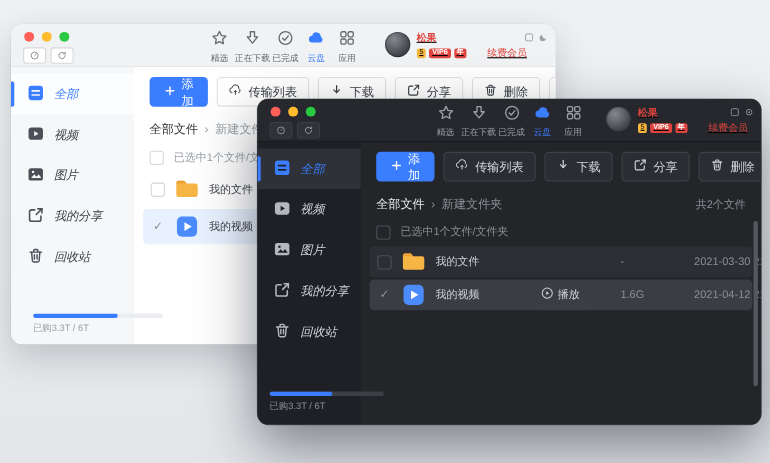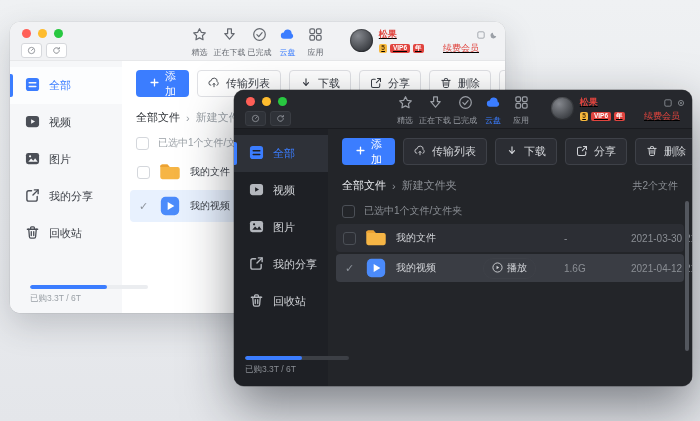--- a/index.html
+++ b/index.html
@@ -43,21 +43,21 @@
   .uname{font-size:9px;font-weight:bold;color:#e0443e;line-height:1.15;}
   .badges{display:flex;align-items:center;gap:3px;margin-top:3px;}
   .chip{font-size:6.5px;font-weight:bold;line-height:1.35;padding:0 2.5px;border-radius:2px;white-space:nowrap;}
   .chip.gold{background:#f7b93d;color:#55370a;}
   .chip.red{background:#e0443e;color:#fff;}
   .renew{font-size:9px;color:#e0443e;margin-left:16px;white-space:nowrap;}
   .corner{position:absolute;right:7px;top:3px;display:flex;gap:5px;align-items:center;}
   .light .corner{color:#9ba0a7;}.dark .corner{color:#8b8f95;}
   .corner svg{width:8px;height:8px;}
   .main{flex:1;display:flex;min-height:0;}
-  .sidebar{flex:none;background:var(--side-bg);padding-top:6px;}
+  .sidebar{flex:none;background:var(--side-bg);padding-top:6px;font-style:italic;}
   .light .sidebar{width:112px;}.dark .sidebar{width:94px;}
   .side-item{height:37px;display:flex;align-items:center;gap:9px;padding-left:15px;
        font-size:11px;color:var(--text);position:relative;}
   .side-item svg{width:15px;height:15px;color:var(--sideicon);flex:none;}
   .side-item.active{color:var(--accent);background:var(--side-sel);}
   .side-item.active svg{color:var(--accent);}
   .side-item.active::before{content:"";position:absolute;left:0;top:7px;bottom:7px;width:3px;
        background:var(--accent);border-radius:0 2px 2px 0;}
   .content{flex:1;min-width:0;background:var(--content-bg);display:flex;flex-direction:column;position:relative;}
   .ctoolbar{display:flex;gap:8px;align-items:flex-start;padding:9px 12px 8px 14px;}

